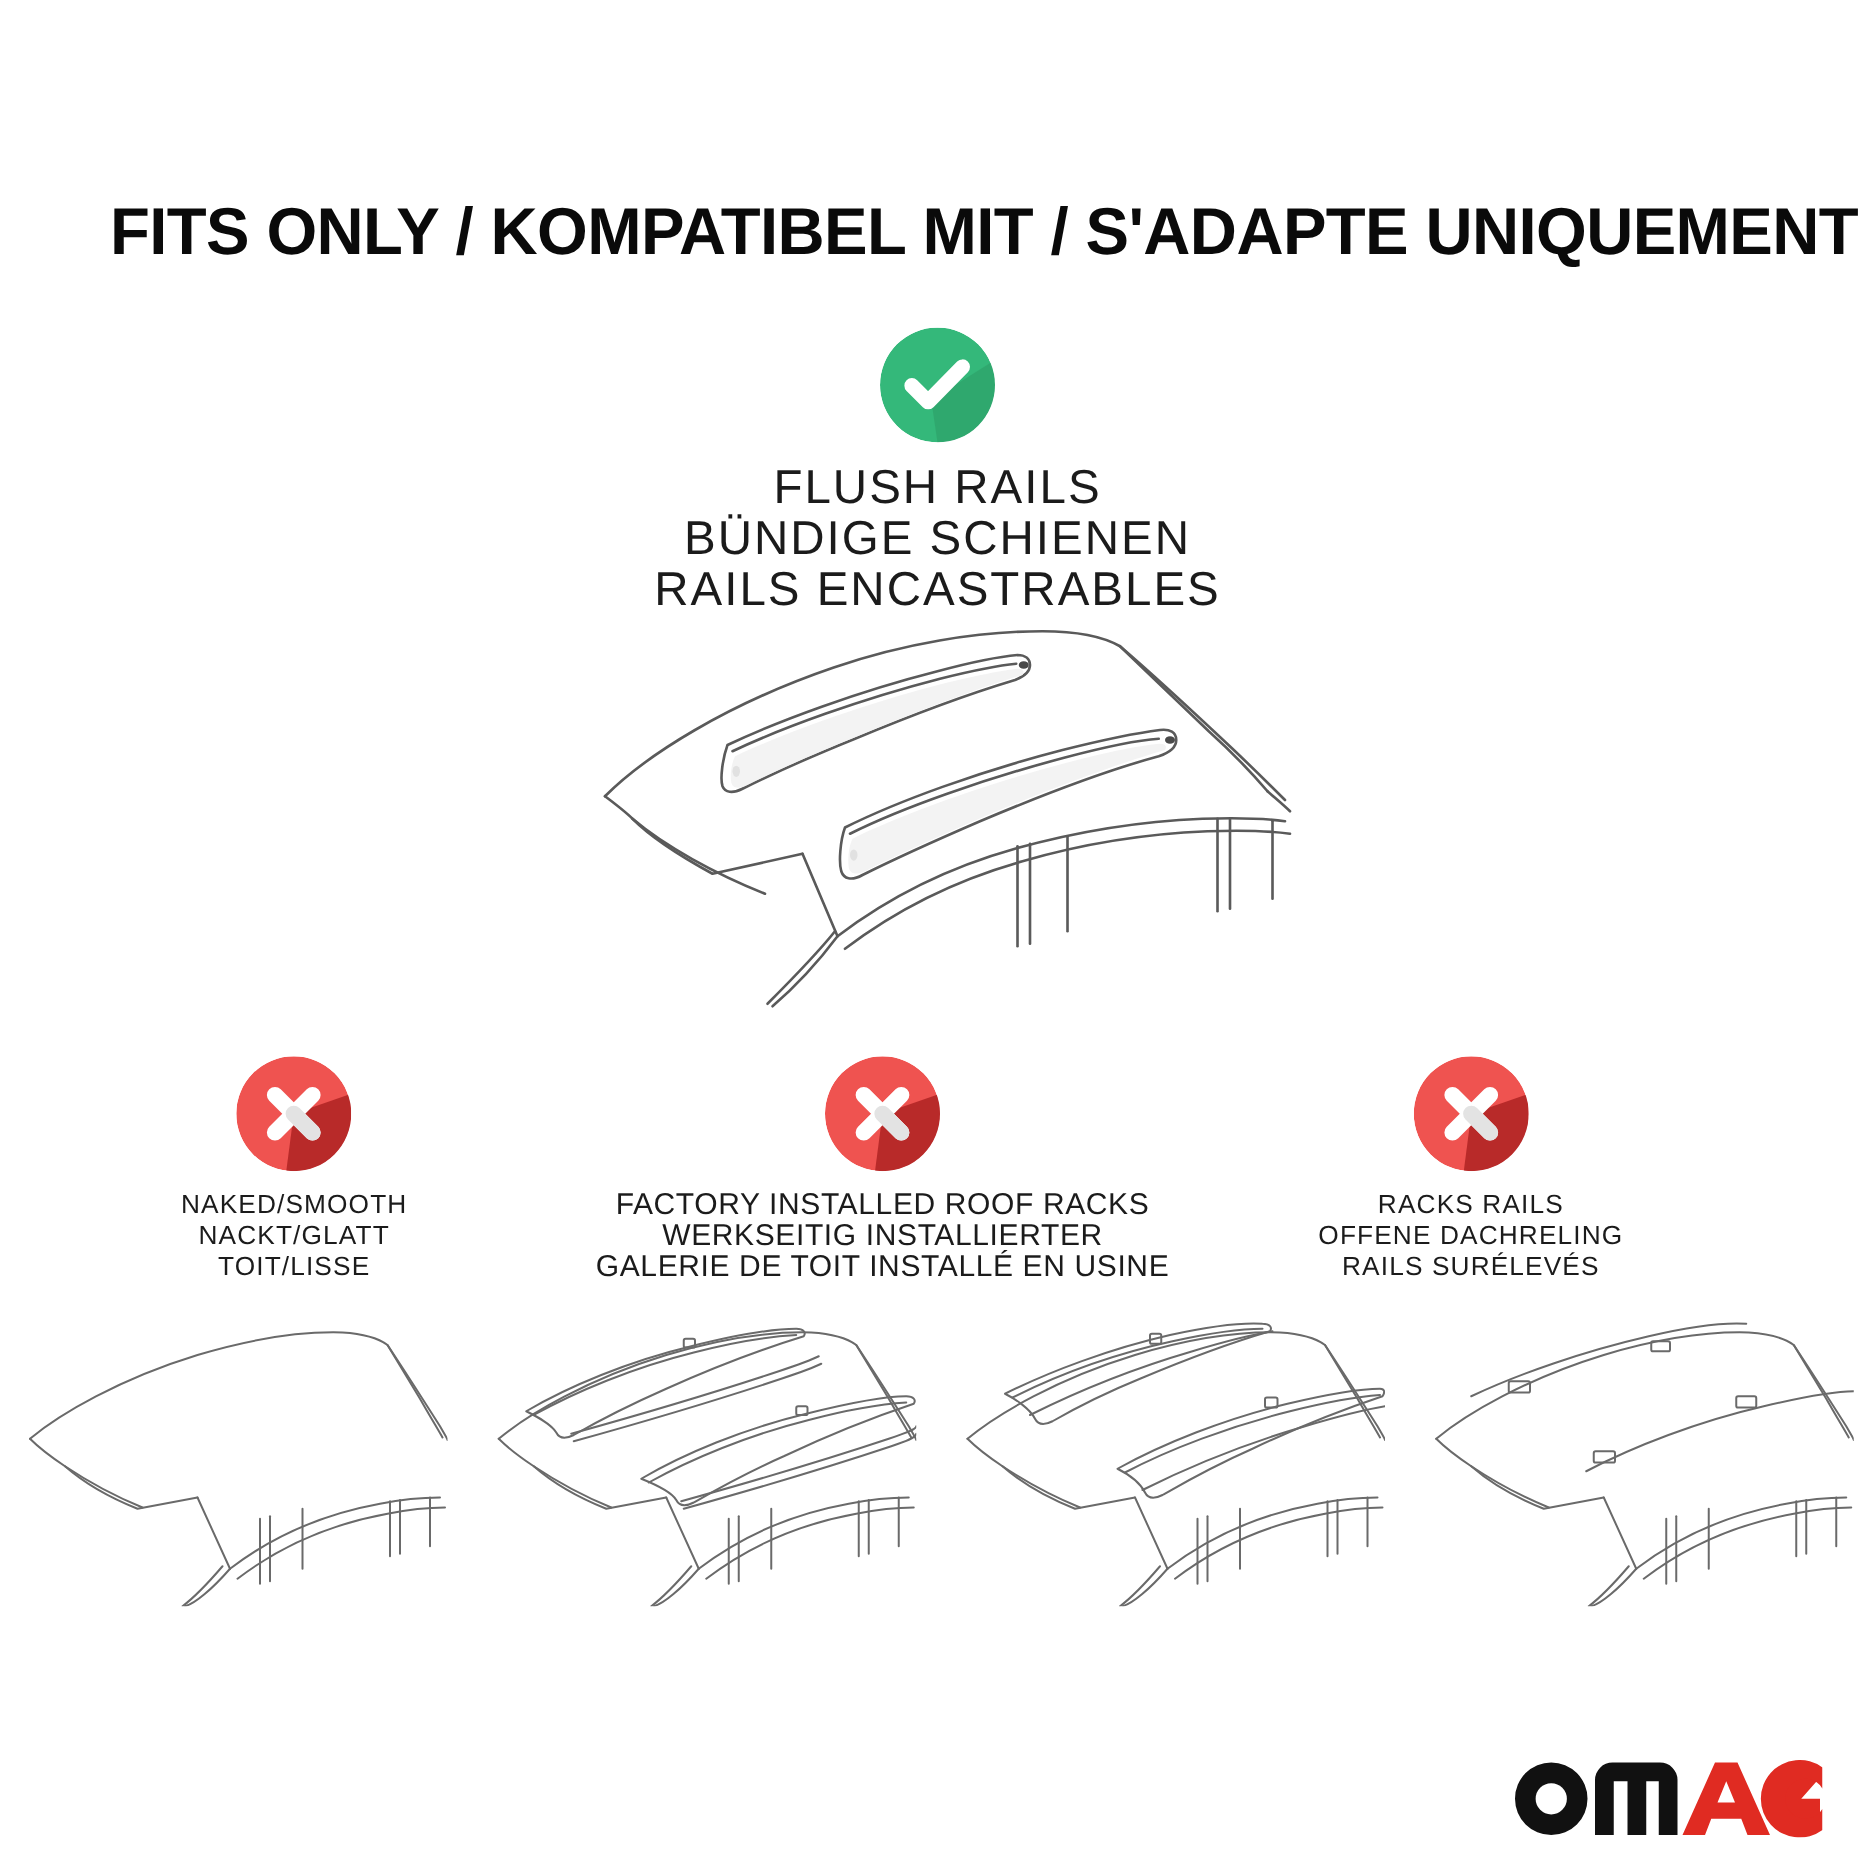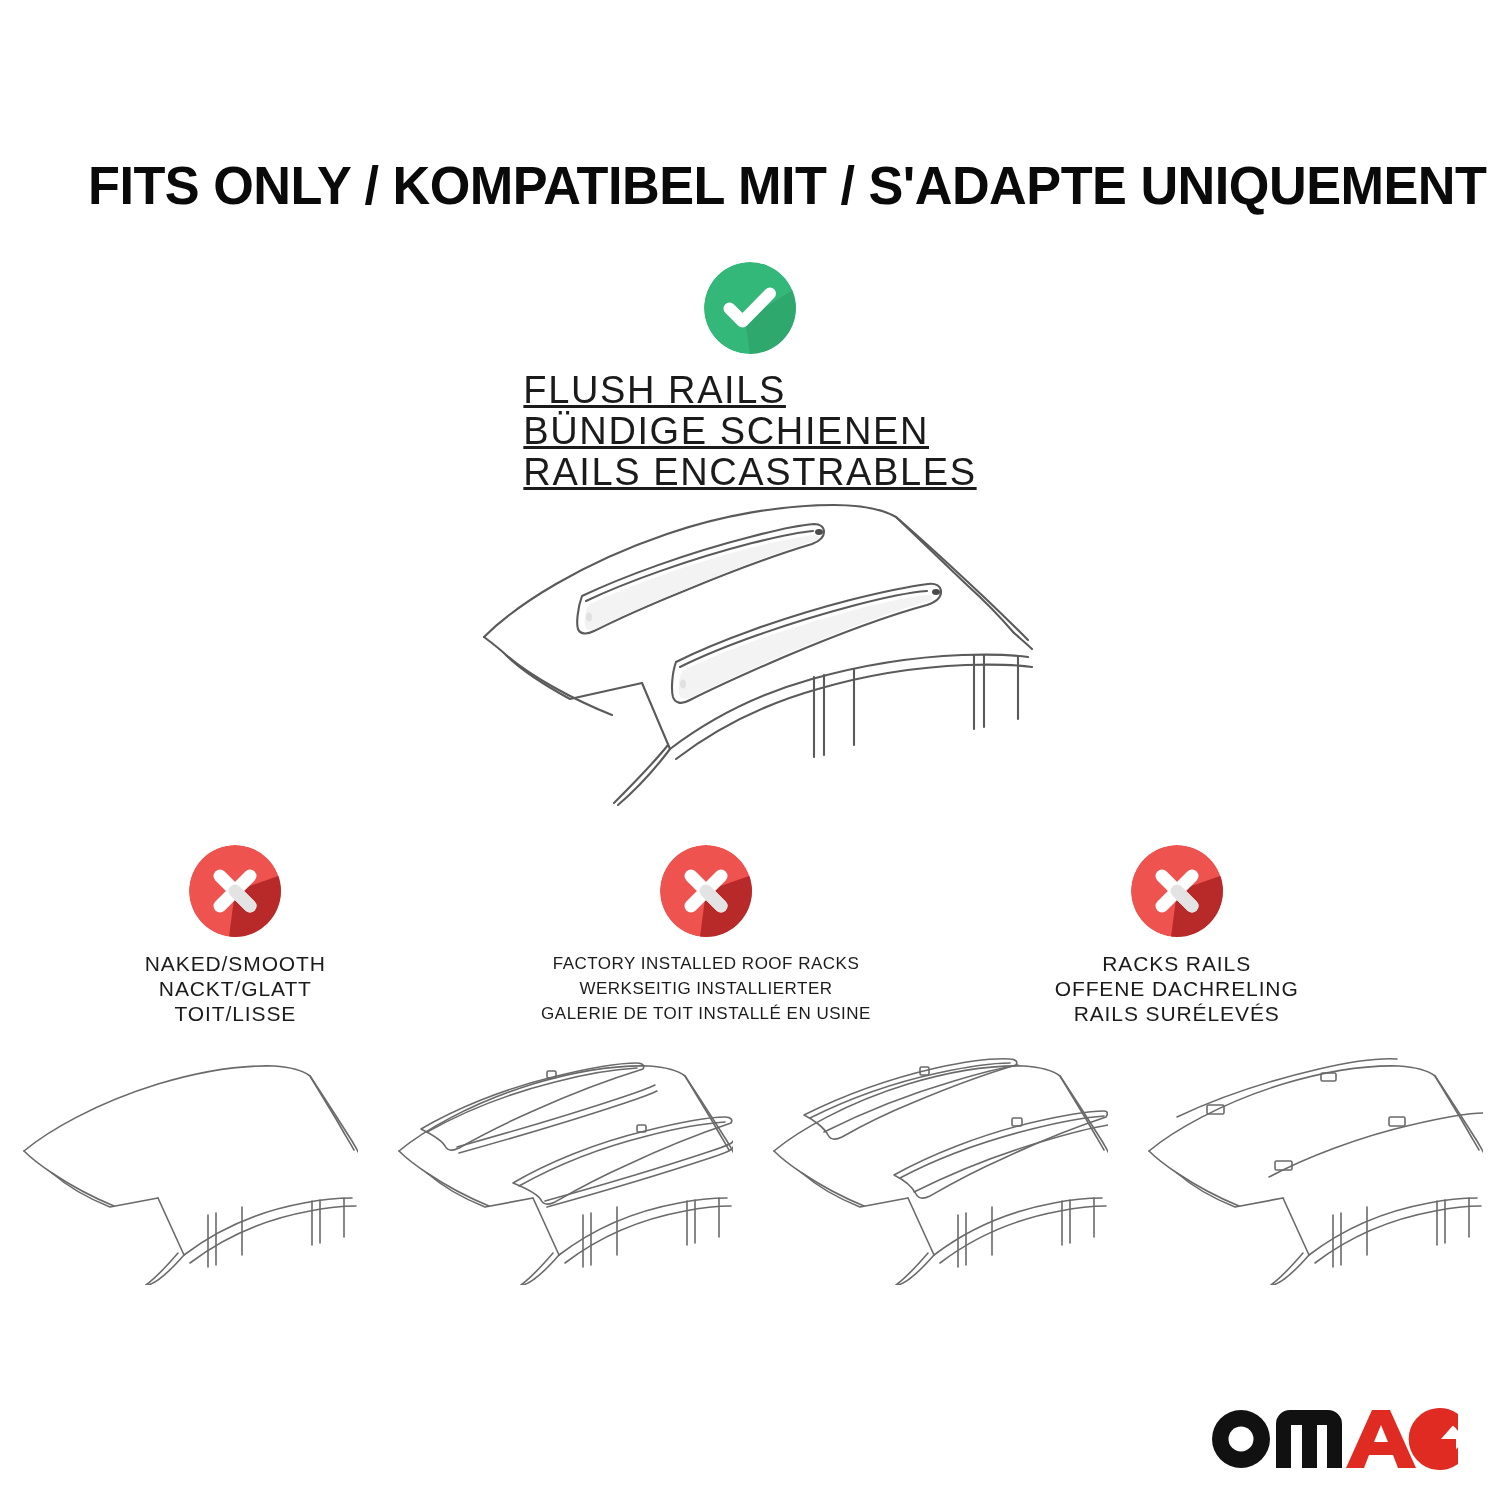--- a/index.html
+++ b/index.html
@@ -41,28 +41,27 @@
   }
 
   
   .approved-block{
     position:absolute;
     left:0; top:262px; width:1500px;
     display:flex; flex-direction:column; align-items:center;
   }
   .approved-block .status-icon{ margin-bottom:16px; }
   .approved-text{
-    text-align:left;
+    text-align:center;
     font-family:"Liberation Sans", sans-serif;
     font-weight:300;
     font-size:38px;
     letter-spacing:1.6px;
     color:#1b1b1b;
     line-height:41px;
-    text-decoration:underline;
   }
   .approved-text div{ white-space:nowrap; }
 
   
   .hero-illustration{
     position:absolute;
     left:462px; top:487px;
     width:600px; height:320px;
   }
   .hero-illustration svg{ width:100%; height:100%; display:block; }
@@ -83,21 +82,21 @@
   .reject-label{
     text-align:center;
     font-family:"Liberation Sans", sans-serif;
     font-weight:300;
     font-size:21px;
     letter-spacing:0.9px;
     color:#1b1b1b;
     line-height:25px;
     white-space:nowrap;
   }
-  .reject-label.wide{ font-size:17px; letter-spacing:0.5px; }
+  .reject-label.wide{ font-size:24px; letter-spacing:0.5px; }
 
   .reject-art-row{
     position:absolute;
     left:0; top:1055px;
     width:1500px; height:230px;
     display:flex;
   }
   .reject-art-cell{
     flex:1 1 0;
     display:flex; align-items:flex-start; justify-content:center;

